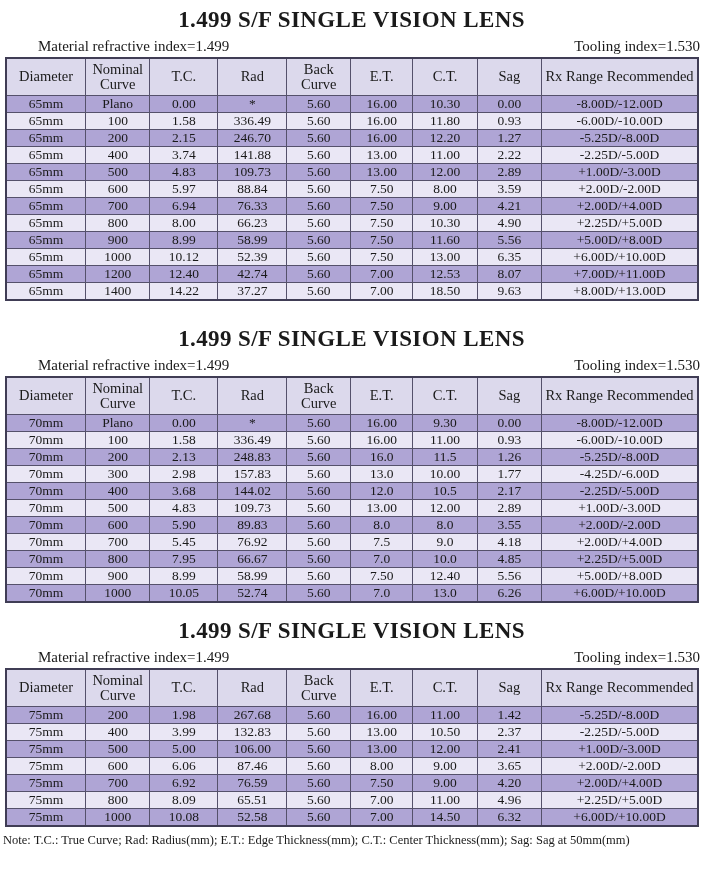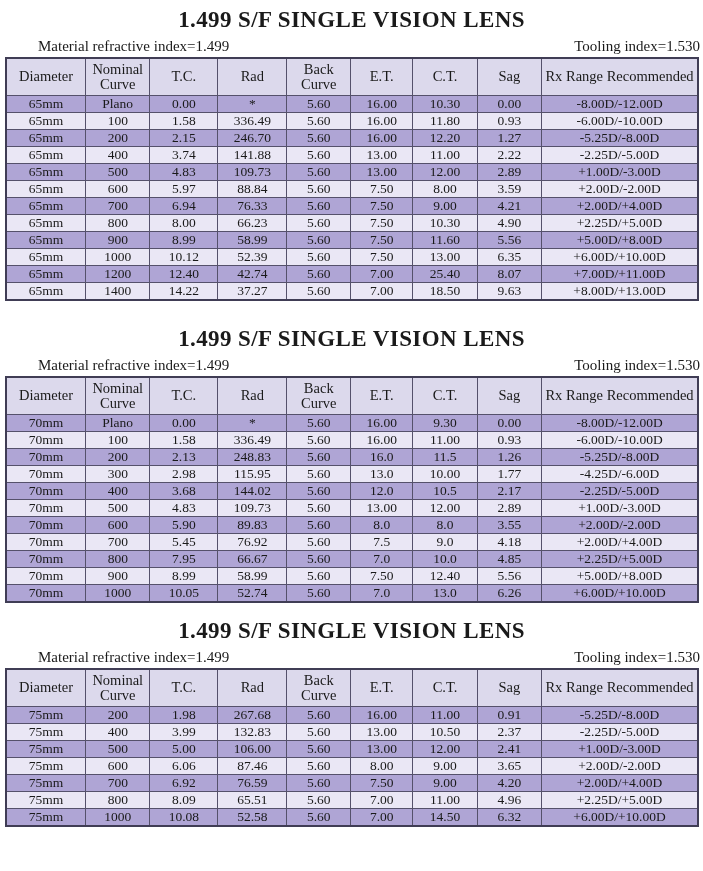--- a/index.html
+++ b/index.html
@@ -211,21 +211,21 @@
             <td>6.35</td>
             <td>+6.00D/+10.00D</td>
           </tr>
           <tr class="dark">
             <td>65mm</td>
             <td>1200</td>
             <td>12.40</td>
             <td>42.74</td>
             <td>5.60</td>
             <td>7.00</td>
-            <td>25.40</td>
+            <td>12.53</td>
             <td>8.07</td>
             <td>+7.00D/+11.00D</td>
           </tr>
           <tr class="light">
             <td>65mm</td>
             <td>1400</td>
             <td>14.22</td>
             <td>37.27</td>
             <td>5.60</td>
             <td>7.00</td>
@@ -299,21 +299,21 @@
             <td>5.60</td>
             <td>16.0</td>
             <td>11.5</td>
             <td>1.26</td>
             <td>-5.25D/-8.00D</td>
           </tr>
           <tr class="light">
             <td>70mm</td>
             <td>300</td>
             <td>2.98</td>
-            <td>115.95</td>
+            <td>157.83</td>
             <td>5.60</td>
             <td>13.0</td>
             <td>10.00</td>
             <td>1.77</td>
             <td>-4.25D/-6.00D</td>
           </tr>
           <tr class="dark">
             <td>70mm</td>
             <td>400</td>
             <td>3.68</td>
@@ -427,21 +427,21 @@
         </thead>
       <tbody>
           <tr class="dark">
             <td>75mm</td>
             <td>200</td>
             <td>1.98</td>
             <td>267.68</td>
             <td>5.60</td>
             <td>16.00</td>
             <td>11.00</td>
-            <td>0.91</td>
+            <td>1.42</td>
             <td>-5.25D/-8.00D</td>
           </tr>
           <tr class="light">
             <td>75mm</td>
             <td>400</td>
             <td>3.99</td>
             <td>132.83</td>
             <td>5.60</td>
             <td>13.00</td>
             <td>10.50</td>
@@ -500,14 +500,15 @@
             <td>5.60</td>
             <td>7.00</td>
             <td>14.50</td>
             <td>6.32</td>
             <td>+6.00D/+10.00D</td>
           </tr>
         </tbody>
     </table>
   </section>
 
+  <div class="note">Note: T.C.: True Curve; Rad: Radius(mm); E.T.: Edge Thickness(mm); C.T.: Center Thickness(mm);  Sag: Sag at 50mm(mm)</div>
 
 </div>
 
 </body></html>

